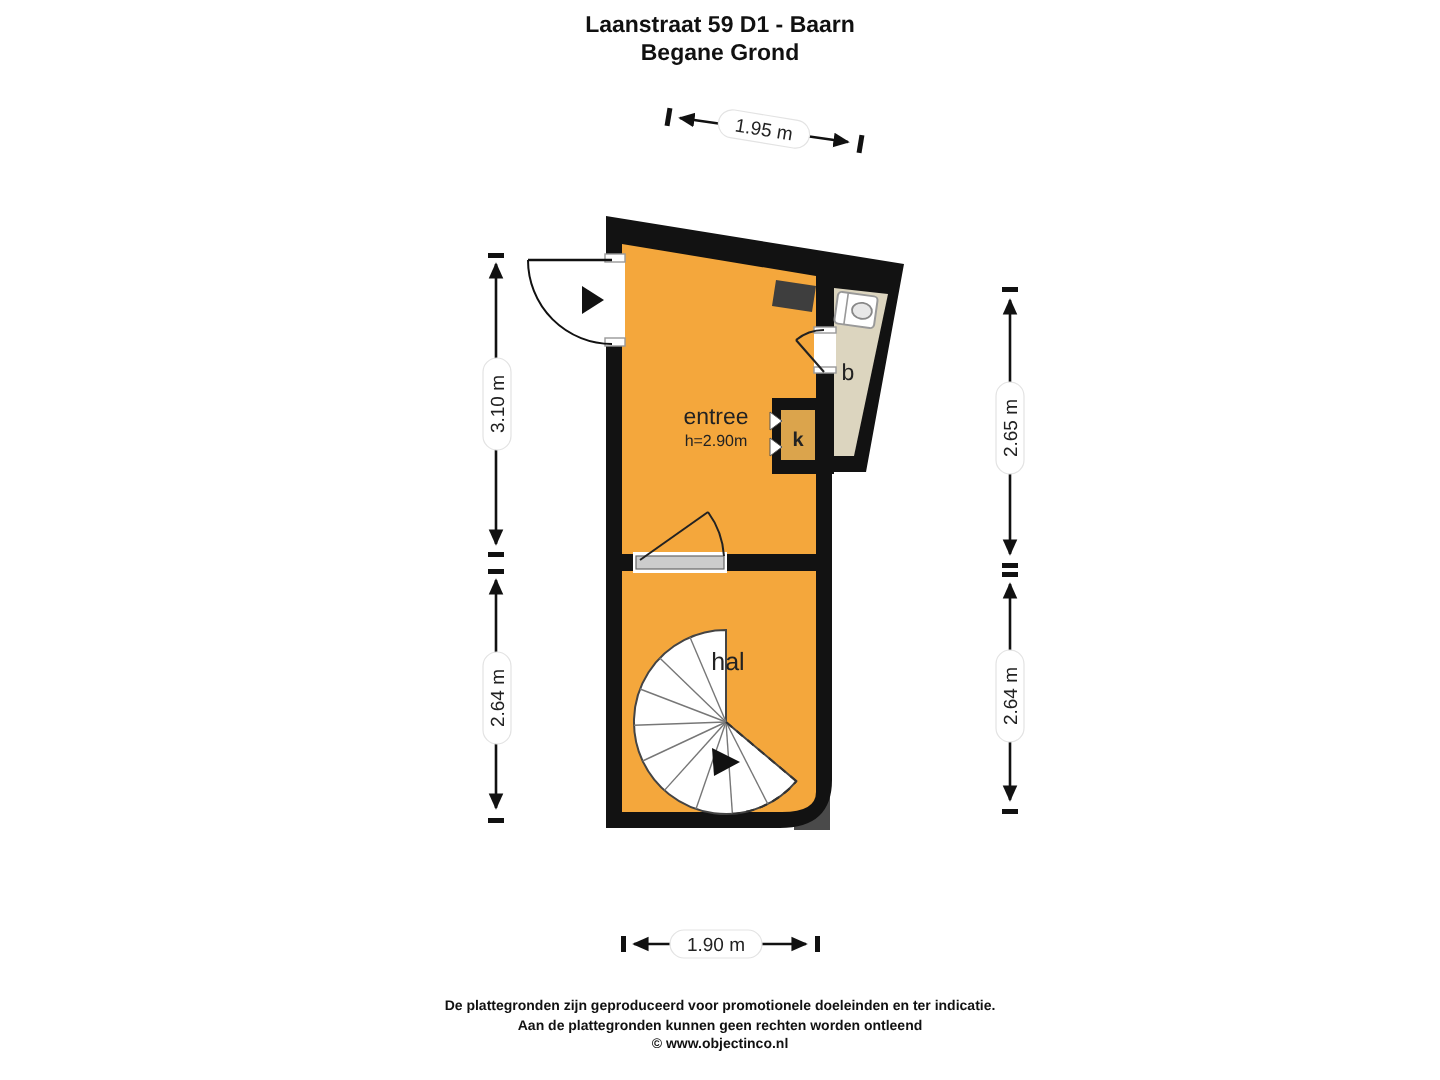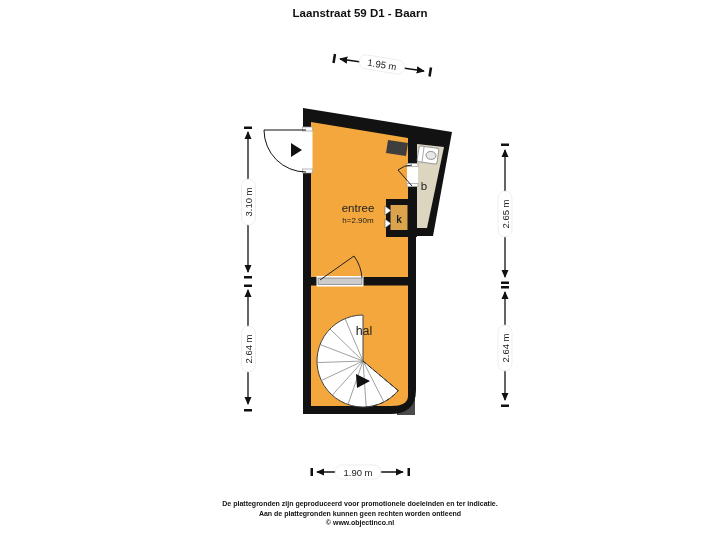--- a/index.html
+++ b/index.html
@@ -26,20 +26,21 @@
   .stairstep{stroke:#777;stroke-width:0.7;}
   .dash{stroke:#333;stroke-width:1;fill:none;stroke-dasharray:4 3;}
 </style>
 </head>
 <body>
 
 <div id="stage">
 
   <div class="title">
     <div>Laanstraat 59 D1 - Baarn</div>
+    <div>Begane Grond</div>
   </div>
 
   <svg width="720" height="540" viewBox="0 0 720 540">
     <defs>
       <marker id="arr" viewBox="0 0 10 10" refX="8" refY="5" markerWidth="7" markerHeight="7" orient="auto-start-reverse">
         <path d="M0,1 L9,5 L0,9 Z" fill="#111"></path>
       </marker>
     </defs>
 
     <rect x="397" y="397" width="18" height="18" fill="#4a4a4a"></rect>

